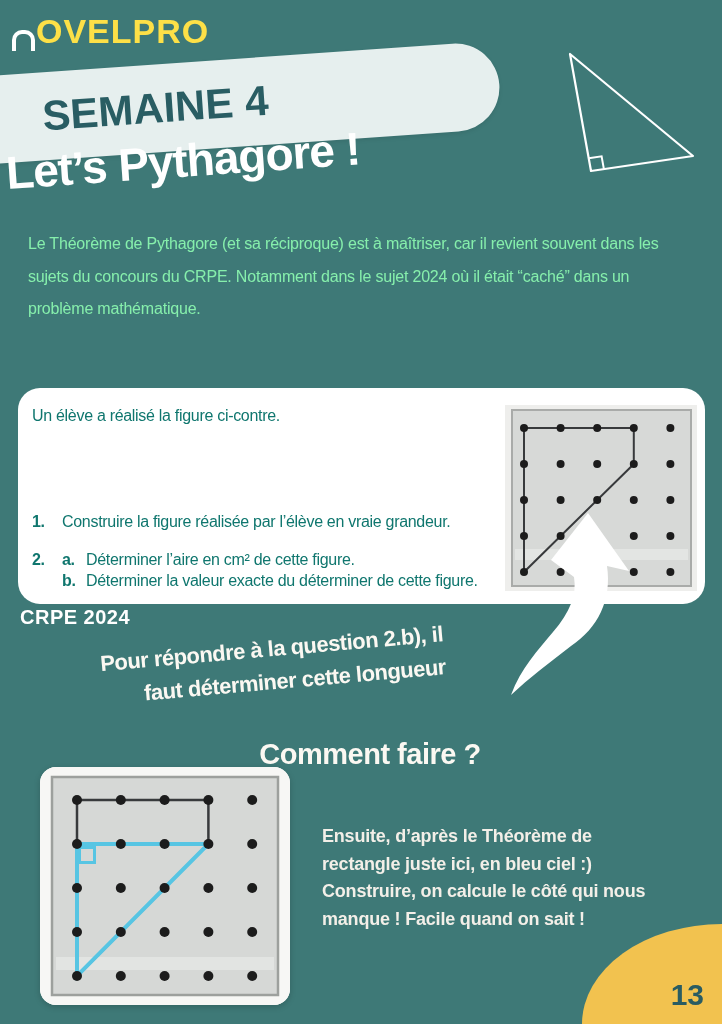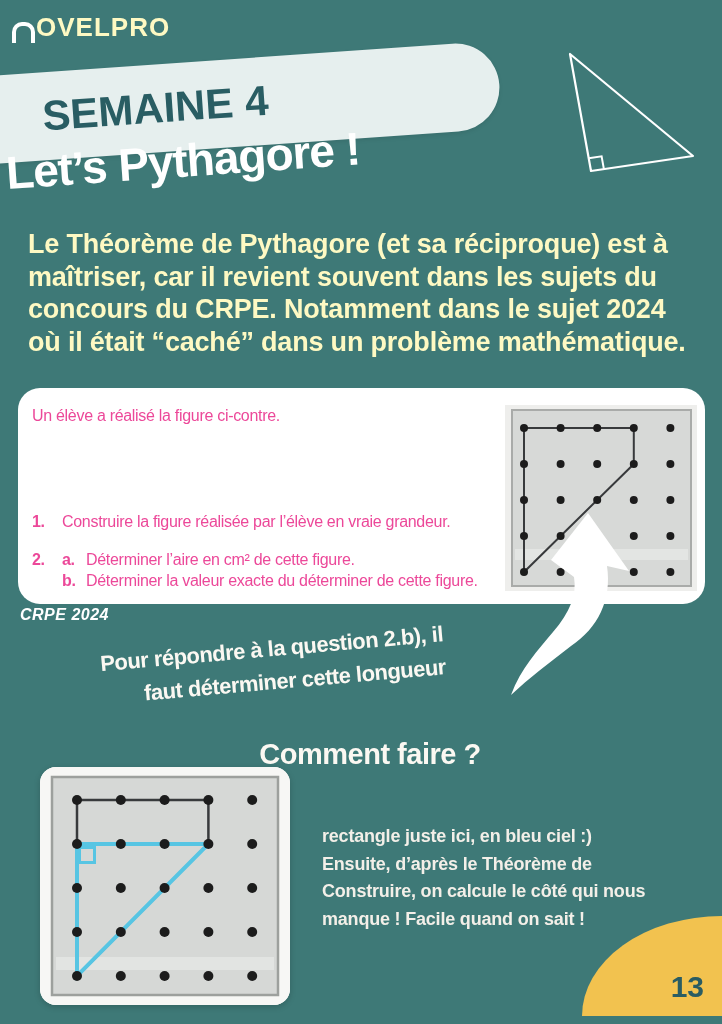--- a/index.html
+++ b/index.html
@@ -1,50 +1,50 @@
 <!DOCTYPE html>
 <html><head>
 <meta charset="utf-8">
 <style>
   html,body{margin:0;padding:0;}
   body{width:722px;height:1024px;overflow:hidden;font-family:"Liberation Sans",sans-serif;}
   .page{position:relative;width:722px;height:1024px;background:#3e7977;overflow:hidden;}
   .abs{position:absolute;}
 
-  .logo{left:12px;top:12px;color:#fef9c3;font-weight:bold;font-size:26px;letter-spacing:1px;display:flex;align-items:flex-end;}
+  .logo{left:12px;top:12px;color:#fde047;font-weight:bold;font-size:34px;letter-spacing:1px;display:flex;align-items:flex-end;}
   .n-arch{display:inline-block;width:15px;height:17px;border:4.5px solid #fff;border-bottom:none;border-radius:10px 10px 0 0;margin-right:1px;}
 
   .banner{left:-60px;top:60px;width:560px;height:88px;background:#e6efee;border-radius:44px;
           transform:rotate(-4deg);box-shadow:0 2px 4px rgba(0,0,0,0.08);}
   .banner-text{line-height:88px;padding-left:102px;color:#295d63;font-size:42px;font-weight:bold;letter-spacing:0;}
 
   .title{left:8px;top:146px;width:440px;color:#ffffff;font-size:46px;font-weight:bold;letter-spacing:-1px;
          transform:rotate(-4deg);transform-origin:left bottom;white-space:nowrap;}
 
-  .intro{left:28px;top:228px;width:668px;color:#fef9c3;font-size:27px;font-weight:bold;line-height:32.5px;letter-spacing:-0.2px;}
+  .intro{left:28px;top:228px;width:668px;color:#86efac;font-size:16px;font-weight:normal;line-height:32.5px;letter-spacing:-0.2px;}
 
   .card{left:18px;top:388px;width:687px;height:216px;background:#ffffff;border-radius:22px;}
-  .ex{position:absolute;color:#ec4899;font-size:16px;letter-spacing:-0.3px;line-height:20px;}
+  .ex{position:absolute;color:#0f766e;font-size:16px;letter-spacing:-0.3px;line-height:20px;}
   .row{display:flex;}
   .numcol{width:30px;font-weight:bold;flex:0 0 30px;}
   .letcol{width:24px;font-weight:bold;flex:0 0 24px;}
 
   .board-frame{left:40px;top:767px;width:250px;height:238px;background:#f7f7f5;border-radius:16px;overflow:hidden;
                box-shadow:0 2px 6px rgba(0,0,0,0.18);}
 
-  .crpe{left:20px;top:606px;color:#fff;font-weight:bold;font-size:16px;letter-spacing:0.5px;font-style:italic;}
+  .crpe{left:20px;top:606px;color:#fff;font-weight:bold;font-size:20px;letter-spacing:0.5px;}
 
   .callout{left:60px;top:634px;width:385px;text-align:right;transform:rotate(-5deg);
            color:#fbf8f2;font-size:22px;font-weight:bold;line-height:33px;letter-spacing:-0.5px;white-space:nowrap;}
   .comment{left:235px;top:710px;width:270px;text-align:center;color:#fbf8f2;font-size:29px;font-weight:bold;letter-spacing:-0.5px;white-space:nowrap;margin-top:28px;}
 
   .answer{left:322px;top:823px;width:392px;color:#f3efe8;font-size:18px;font-weight:bold;line-height:27.5px;letter-spacing:-0.2px;}
   .answer .ul{text-decoration:underline;text-underline-offset:3px;}
 
-  .corner{right:0;bottom:8px;width:140px;height:100px;background:#f2c24f;border-top-left-radius:100% 100%;}
+  .corner{right:0;bottom:0;width:140px;height:100px;background:#f2c24f;border-top-left-radius:100% 100%;}
   .pagenum{right:18px;bottom:12px;color:#2a5c62;font-size:30px;font-weight:bold;}
 
   svg{display:block;}
 </style>
 </head>
 <body>
 
 <div class="page">
 
   <div class="abs logo">
@@ -157,22 +157,22 @@
         <circle cx="168.39999999999998" cy="209" r="5" fill="#1c1c1c"></circle>
         <circle cx="212.2" cy="33" r="5" fill="#1c1c1c"></circle>
         <circle cx="212.2" cy="77" r="5" fill="#1c1c1c"></circle>
         <circle cx="212.2" cy="121" r="5" fill="#1c1c1c"></circle>
         <circle cx="212.2" cy="165" r="5" fill="#1c1c1c"></circle>
         <circle cx="212.2" cy="209" r="5" fill="#1c1c1c"></circle>
       </svg>
   </div>
 
   <div class="abs answer">
+    <div>Ensuite, d’après le Théorème de</div>
     <div>rectangle juste ici, en bleu ciel :)</div>
-    <div>Ensuite, d’après le Théorème de</div>
     <div>Construire, on calcule le côté qui nous</div>
     <div>manque ! Facile quand on sait !</div>
   </div>
 
   <div class="abs corner">
     <div class="abs pagenum">13</div>
   </div>
 
 </div>
 

